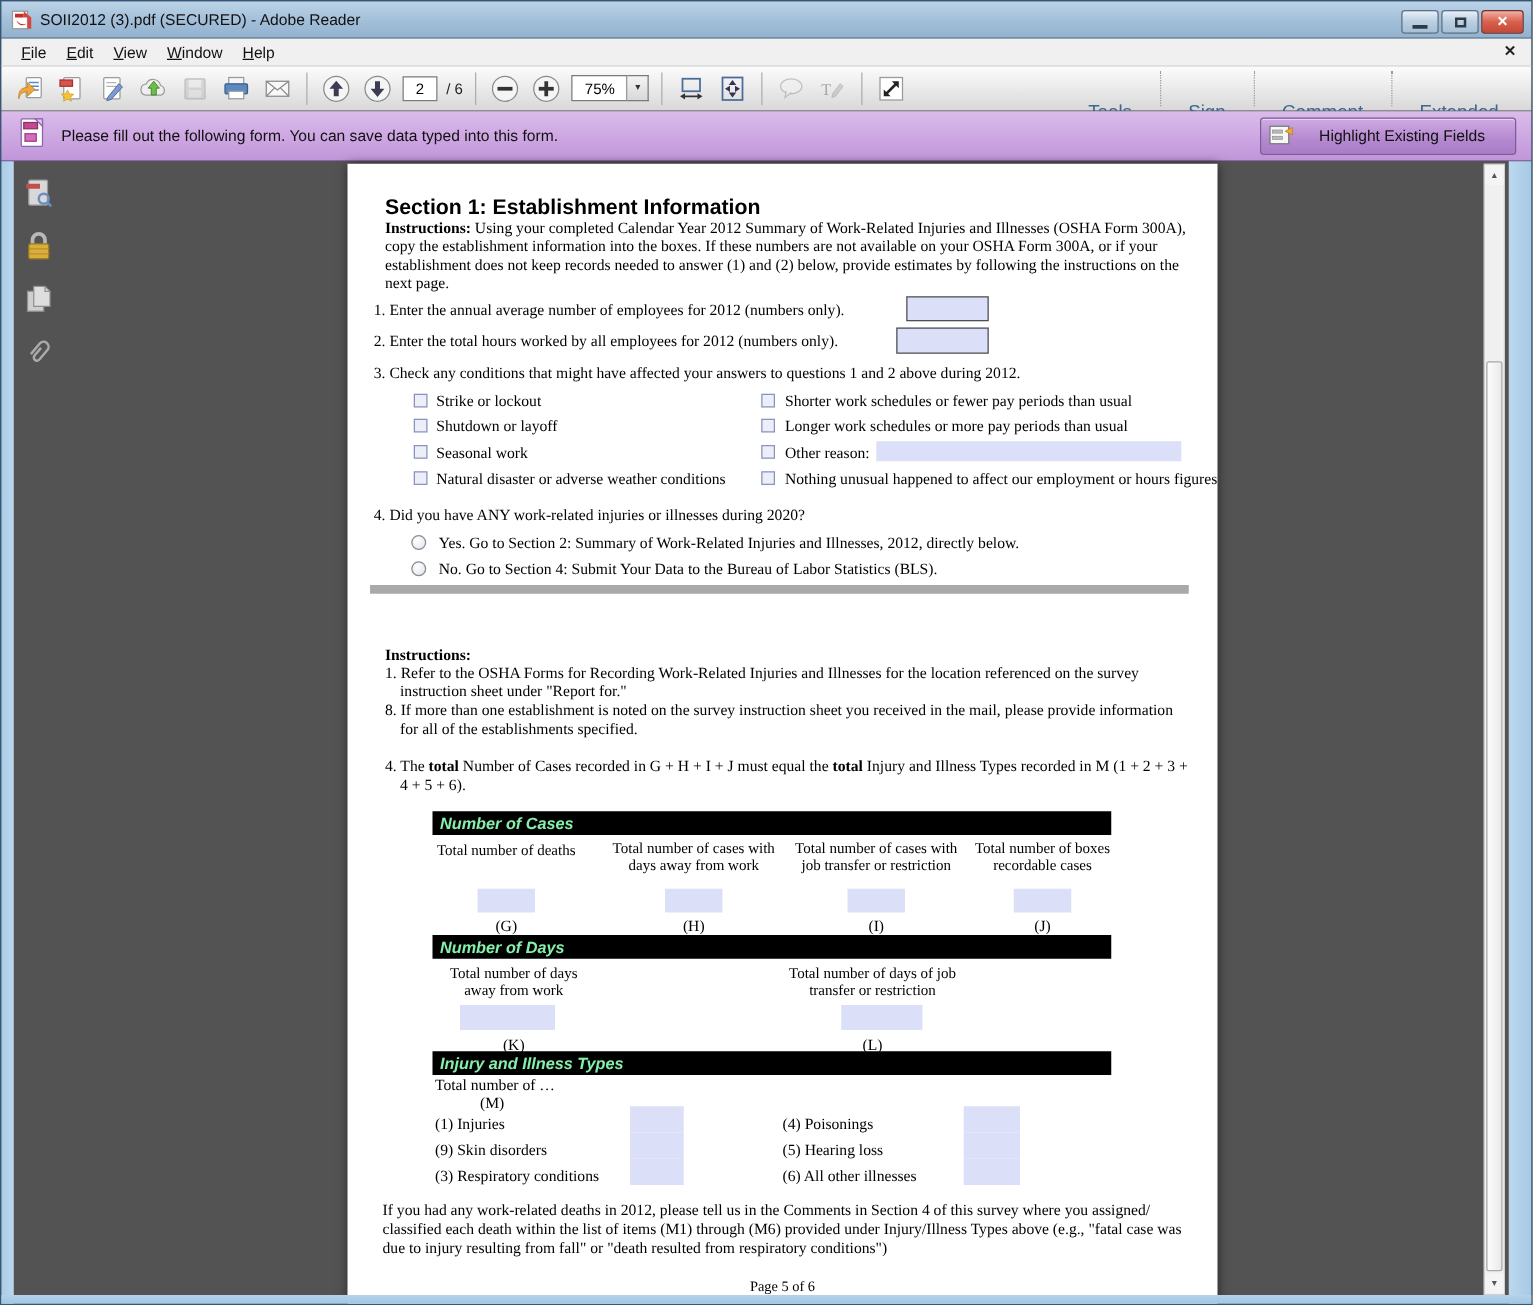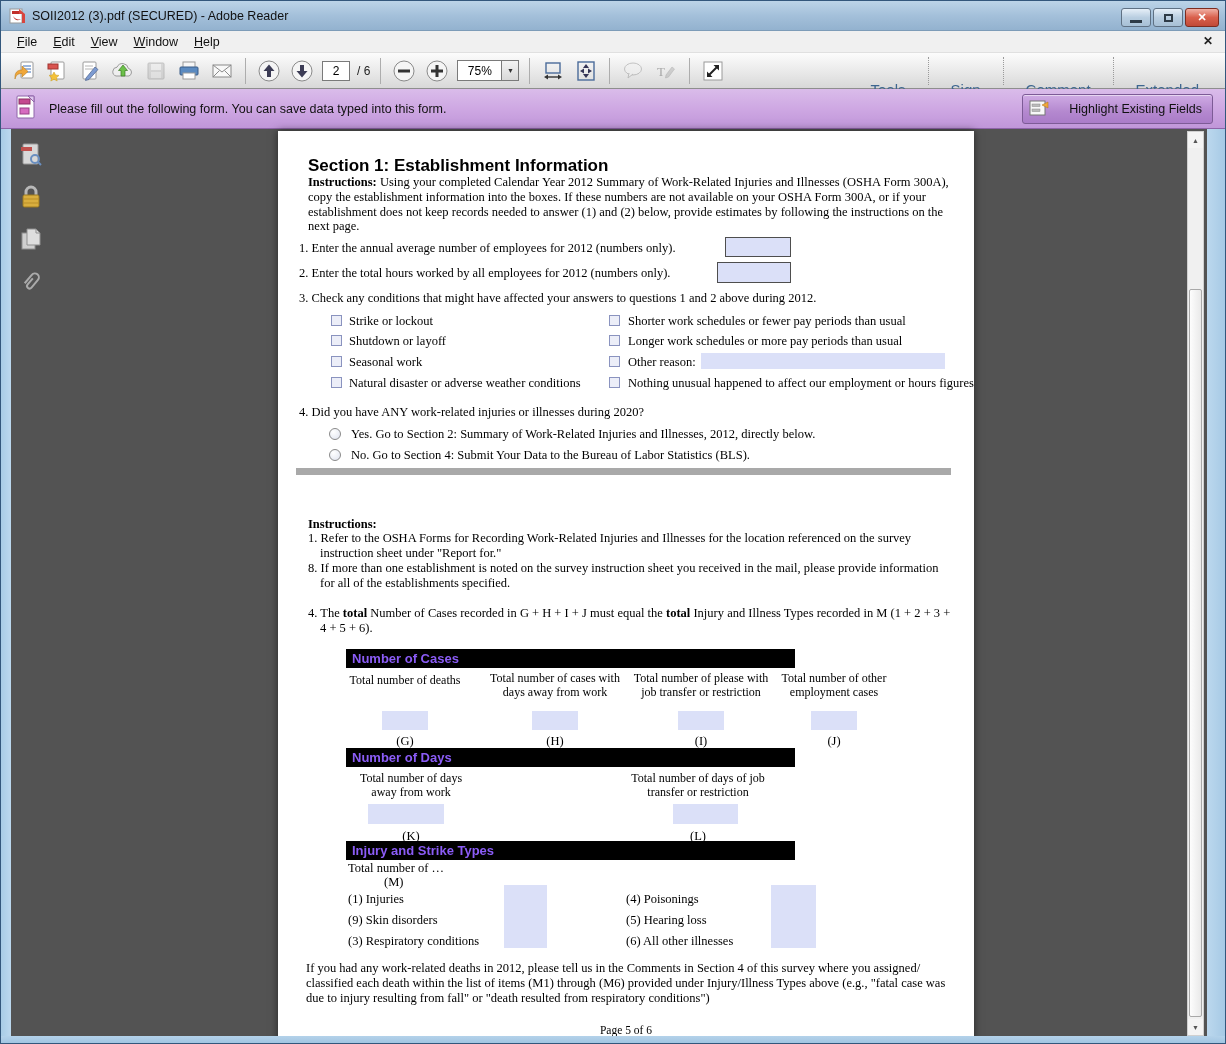--- a/index.html
+++ b/index.html
@@ -48,21 +48,21 @@
   .tb-tabs { position:absolute; right:6px; top:0; height:36px; display:flex; align-items:center; }
   .tb-tab { font-size:15px; font-weight:normal; color:#3d6690; padding:0 22px; cursor:default;margin-top:36px; }
   .tab-sep { width:1px; height:28px; border-left:1px dotted #9a9a9a; }
   .dim { opacity:0.45; }
 
   
   .msgbar { position:absolute; top:88px; left:0; width:1226px; height:40px;
             background:linear-gradient(180deg,#dabcea 0%,#cda6e2 55%,#c096d9 100%);
             border-bottom:1px solid #8e64a8; display:flex; align-items:center; padding-left:14px; }
   .msg-text { font-size:12.5px; color:#111; margin-left:12px; }
-  .hl-btn { position:absolute; right:14px; top:5px; height:30px; padding:0 10px 0 6px;
+  .hl-btn { position:absolute; right:14px; top:5px; height:30px; padding:0 24px 0 6px;
             display:flex; align-items:center; gap:20px;
             background:linear-gradient(180deg,#cfabe4,#b488cf 60%,#aa7cc8);
             border:1px solid #7d5b96; border-radius:3px; box-shadow:inset 0 1px 0 rgba(255,255,255,.5);
             font-size:12.5px; color:#111; cursor:default; }
 
   
   .main { position:absolute; top:128px; left:0; width:1226px; height:916px; background:#535353; }
   .frame-left { position:absolute; left:0; top:0; width:10px; height:916px;
                 background:linear-gradient(90deg,#a8cce6,#bcd8ee); }
   .frame-right { position:absolute; right:0; top:0; width:20px; height:916px;
@@ -86,22 +86,22 @@
   .sec-title { font-family:"Liberation Sans",sans-serif; font-size:17px; font-weight:bold; }
   .b { font-weight:bold; }
   .i { }
   .ffield { position:absolute; background:#dbe0f8; }
   .ffield.bordered { border:1px solid #4e4e4e; }
   .cbx { position:absolute; width:11px; height:11px; border:1px solid #8a93bf; background:#eceef8; }
   .radio { position:absolute; width:12px; height:12px; border:1px solid #8a8a8a; border-radius:50%;
            background:radial-gradient(circle at 35% 30%,#ffffff,#dfe3ef); }
   .sec-divider { position:absolute; left:18px; width:655px; height:7px; background:#a9a9a9; }
   .tbl { position:absolute; left:68px; top:518px; width:543px; height:302px; }
-  .tbl-bar { position:absolute; left:0; width:449px; height:19px; background:#000; color:#8b5cf6;
-             font-family:"Liberation Sans",sans-serif; font-weight:bold; font-size:13px;
+  .tbl-bar { position:absolute; left:0; width:543px; height:19px; background:#000; color:#86efac;
+             font-family:"Liberation Sans",sans-serif; font-style:italic; font-weight:bold; font-size:13px;
              padding:2px 0 0 6px; }
   .col-h { position:absolute; text-align:center; font-family:"Liberation Serif",serif; font-size:12px; line-height:14px; }
   .code { position:absolute; text-align:center; font-family:"Liberation Serif",serif; font-size:12.5px; }
   .inst { position:absolute; left:30px; width:644px; padding-left:12px; text-indent:-12px; }
 </style>
 </head>
 <body>
 
 <div class="window">
 
@@ -375,40 +375,40 @@
       <div class="inst ser" style="top:430px">8. If more than one establishment is noted on the survey instruction sheet you received in the mail, please provide information for all of the establishments specified.</div>
       <div class="inst ser" style="top:475px">
         <span>4. The </span><span class="b">total</span><span> Number of Cases recorded in G + H + I + J must equal the </span><span class="b">total</span><span> Injury and Illness Types recorded in M (1 + 2 + 3 + 4 + 5 + 6).</span>
       </div>
 
       <div class="tbl">
 
         <div class="tbl-bar" style="top:0">Number of Cases</div>
         <div class="col-h" style="left:0; top:24px; width:118px">Total number of deaths</div>
         <div class="col-h" style="left:139px; top:22px; width:140px">Total number of cases with days away from work</div>
-        <div class="col-h" style="left:285px; top:22px; width:140px">Total number of please with job transfer or restriction</div>
-        <div class="col-h" style="left:418px; top:22px; width:140px">Total number of other employment cases</div>
+        <div class="col-h" style="left:285px; top:22px; width:140px">Total number of cases with job transfer or restriction</div>
+        <div class="col-h" style="left:418px; top:22px; width:140px">Total number of boxes recordable cases</div>
         <div class="ffield" style="left:36px; top:62px; width:46px; height:19px"></div>
         <div class="ffield" style="left:186px; top:62px; width:46px; height:19px"></div>
         <div class="ffield" style="left:332px; top:62px; width:46px; height:19px"></div>
         <div class="ffield" style="left:465px; top:62px; width:46px; height:19px"></div>
         <div class="code" style="left:0; top:85px; width:118px">(G)</div>
         <div class="code" style="left:139px; top:85px; width:140px">(H)</div>
         <div class="code" style="left:285px; top:85px; width:140px">(I)</div>
         <div class="code" style="left:418px; top:85px; width:140px">(J)</div>
 
         <div class="tbl-bar" style="top:99px">Number of Days</div>
         <div class="col-h" style="left:0; top:122px; width:130px">Total number of days away from work</div>
         <div class="col-h" style="left:272px; top:122px; width:160px">Total number of days of job transfer or restriction</div>
         <div class="ffield" style="left:22px; top:155px; width:76px; height:20px"></div>
         <div class="ffield" style="left:327px; top:155px; width:65px; height:20px"></div>
         <div class="code" style="left:0; top:180px; width:130px">(K)</div>
         <div class="code" style="left:272px; top:180px; width:160px">(L)</div>
 
-        <div class="tbl-bar" style="top:192px">Injury and Strike Types</div>
+        <div class="tbl-bar" style="top:192px">Injury and Illness Types</div>
         <div class="abs ser" style="left:2px; top:212px">Total number of …</div>
         <div class="abs ser" style="left:38px; top:226px">(M)</div>
 
         <div class="abs ser" style="left:2px; top:243px">(1)  Injuries</div>
         <div class="abs ser" style="left:2px; top:264px">(9)  Skin disorders</div>
         <div class="abs ser" style="left:2px; top:285px">(3)  Respiratory conditions</div>
         <div class="ffield" style="left:158px; top:236px; width:43px; height:21px"></div>
         <div class="ffield" style="left:158px; top:257px; width:43px; height:21px"></div>
         <div class="ffield" style="left:158px; top:278px; width:43px; height:21px"></div>
 

